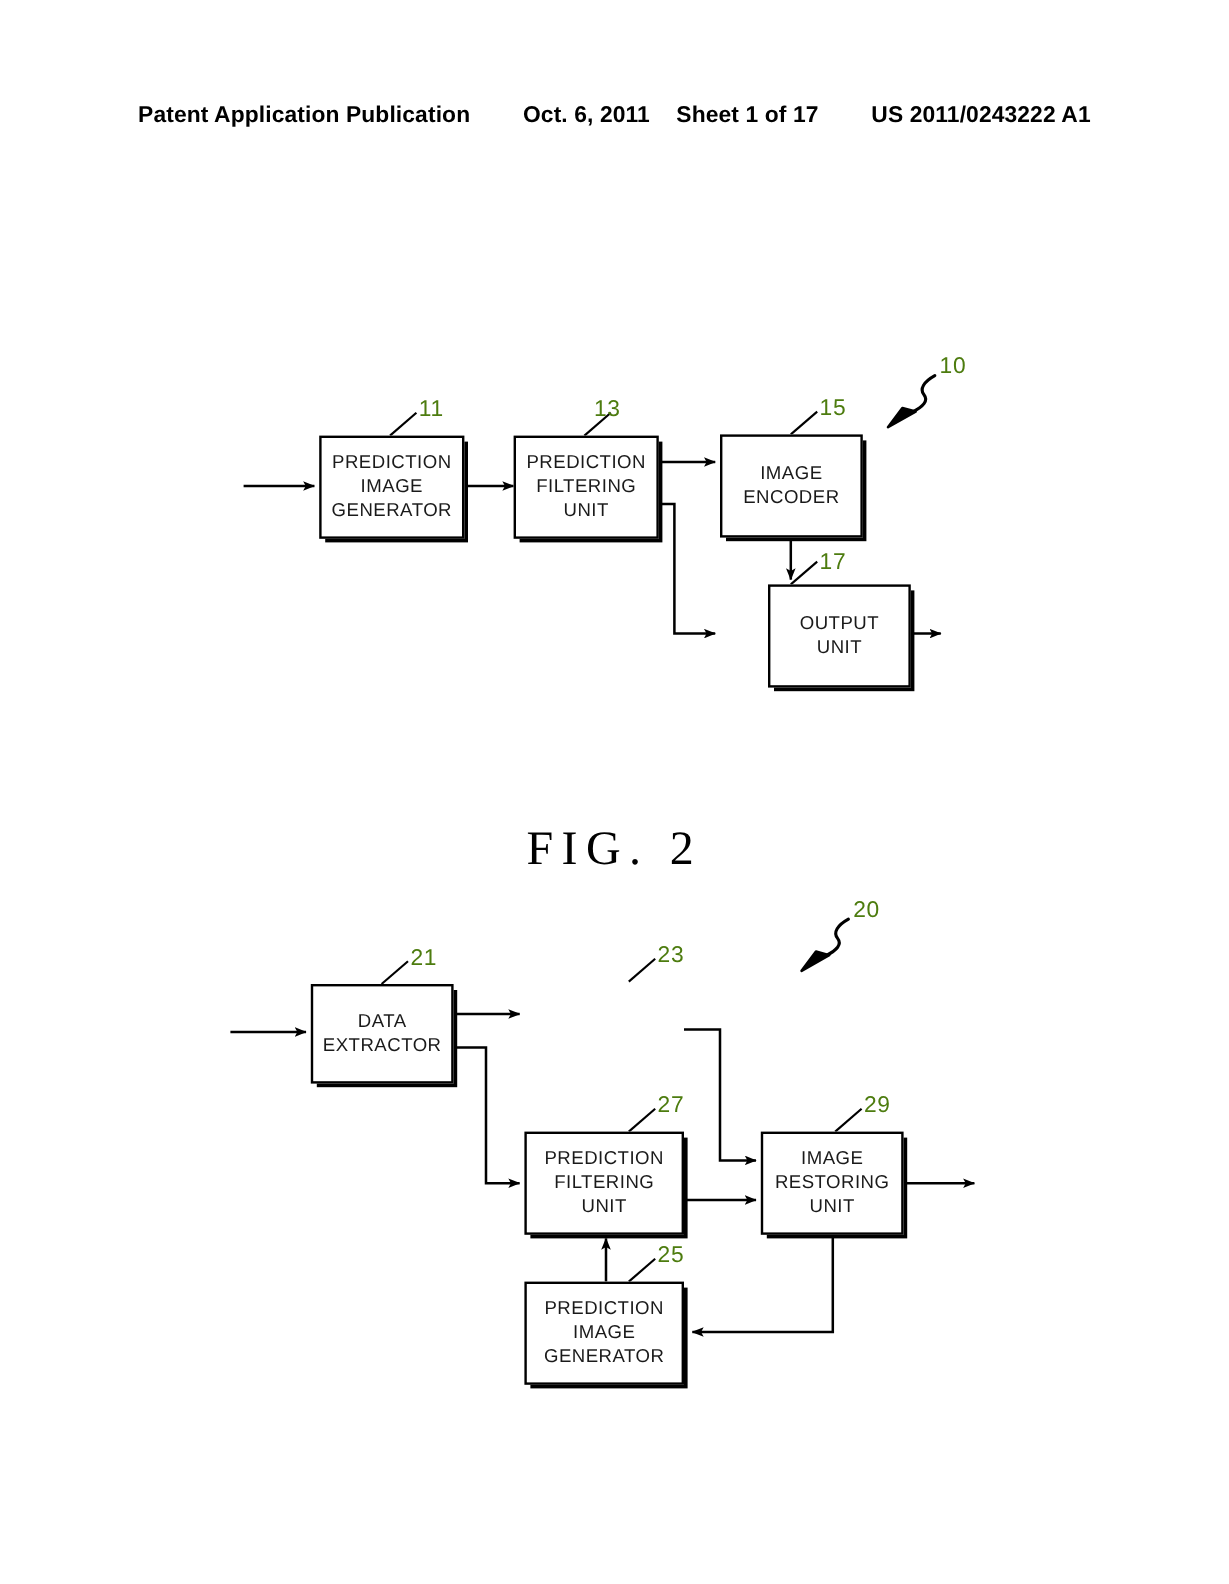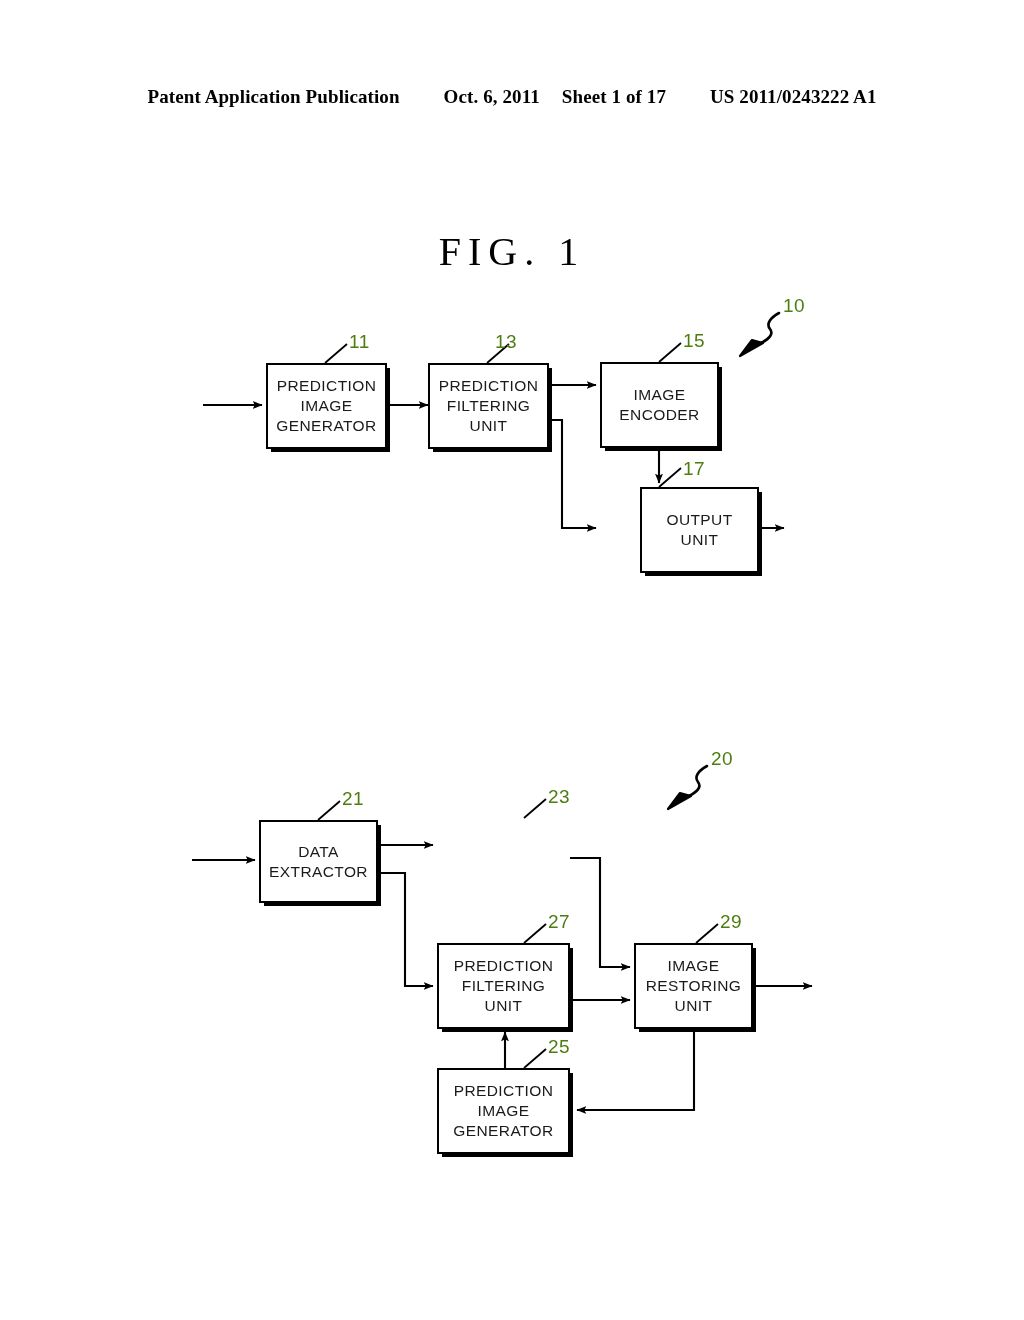--- a/index.html
+++ b/index.html
@@ -22,21 +22,21 @@
   }
 
   
   #header {
     position: absolute;
     left: 0; top: 86px;
     width: 1024px;
     display: flex;
     justify-content: center;
     align-items: baseline;
-    font-family: Liberation Serif, serif;
+    font-family: Liberation Sans, sans-serif;
     font-weight: bold;
     font-size: 19px;
     letter-spacing: 0.1px;
     white-space: nowrap;
   }
   #header .h-pub   { margin-right: 44px; }
   #header .h-date  { margin-right: 22px; }
   #header .h-sheet { margin-right: 44px; }
   #header .h-num   { }
 
@@ -93,21 +93,20 @@
 
 <div id="page">
 
   <div id="header">
     <span class="h-pub">Patent Application Publication</span>
     <span class="h-date">Oct. 6, 2011</span>
     <span class="h-sheet">Sheet 1 of 17</span>
     <span class="h-num">US 2011/0243222 A1</span>
   </div>
 
-  <div class="fig-title" id="fig1-title">FIG.  1</div>
 
   <svg class="diagram" viewBox="0 0 1024 1320" xmlns="http://www.w3.org/2000/svg">
     <defs>
       <marker id="ah" markerWidth="10" markerHeight="8" refX="9.4" refY="4" orient="auto" markerUnits="userSpaceOnUse">
         <path d="M0,0 L10,4 L0,8 L2.2,4 Z" fill="#000"></path>
       </marker>
       <marker id="ahl" markerWidth="10" markerHeight="8" refX="9.4" refY="4" orient="auto" markerUnits="userSpaceOnUse">
         <path d="M0,0 L10,4 L0,8 L2.2,4 Z" fill="#000"></path>
       </marker>
     </defs>
@@ -160,20 +159,21 @@
   <div class="refnum" style="left:683px; top:330px;">15</div>
 
   <div class="block" style="left:600px; top:487px; width:119px; height:86px;margin-left:40px;">
     <span class="line">OUTPUT</span>
     <span class="line">UNIT</span>
   </div>
   <div class="refnum" style="left:683px; top:458px;">17</div>
 
   <div class="refnum" style="left:783px; top:295px;">10</div>
 
+  <div class="fig-title" id="fig2-title">FIG.  2</div>
 
   <svg class="diagram" viewBox="0 0 1024 1320" xmlns="http://www.w3.org/2000/svg">
     <g stroke="#000" stroke-width="2.1" fill="none">
 
       <path d="M192,860 L255,860" marker-end="url(#ah)"></path>
 
       <path d="M378,845 L433,845" marker-end="url(#ah)"></path>
 
       <path d="M378,873 L405,873 L405,986 L433,986" marker-end="url(#ah)"></path>
 

